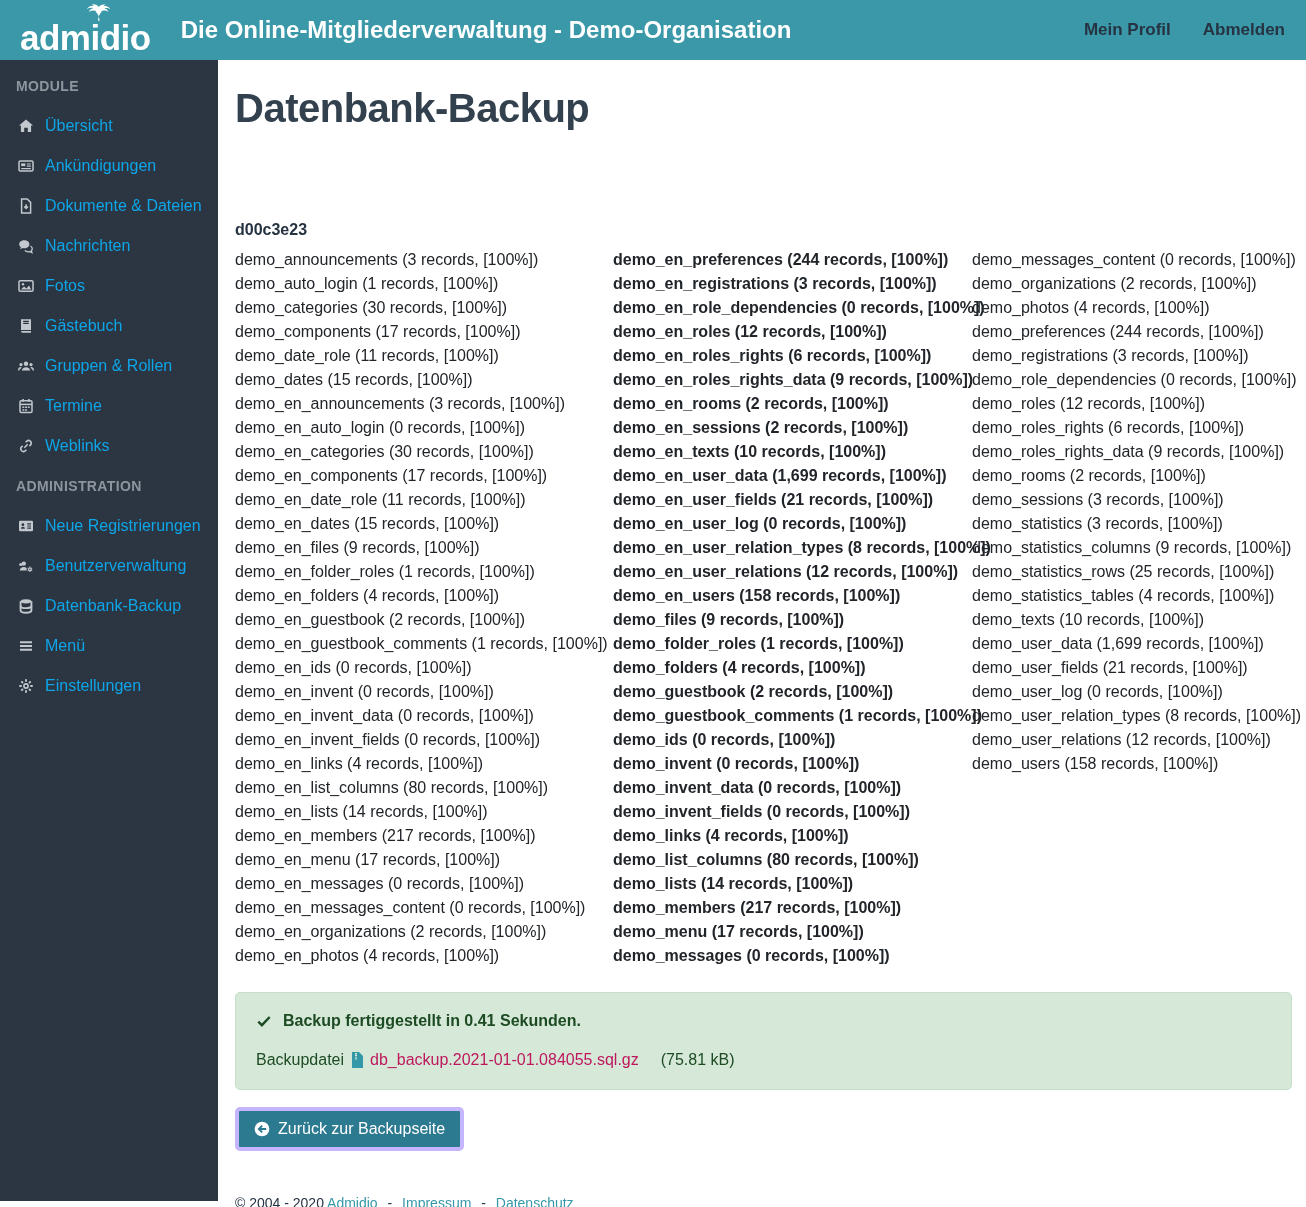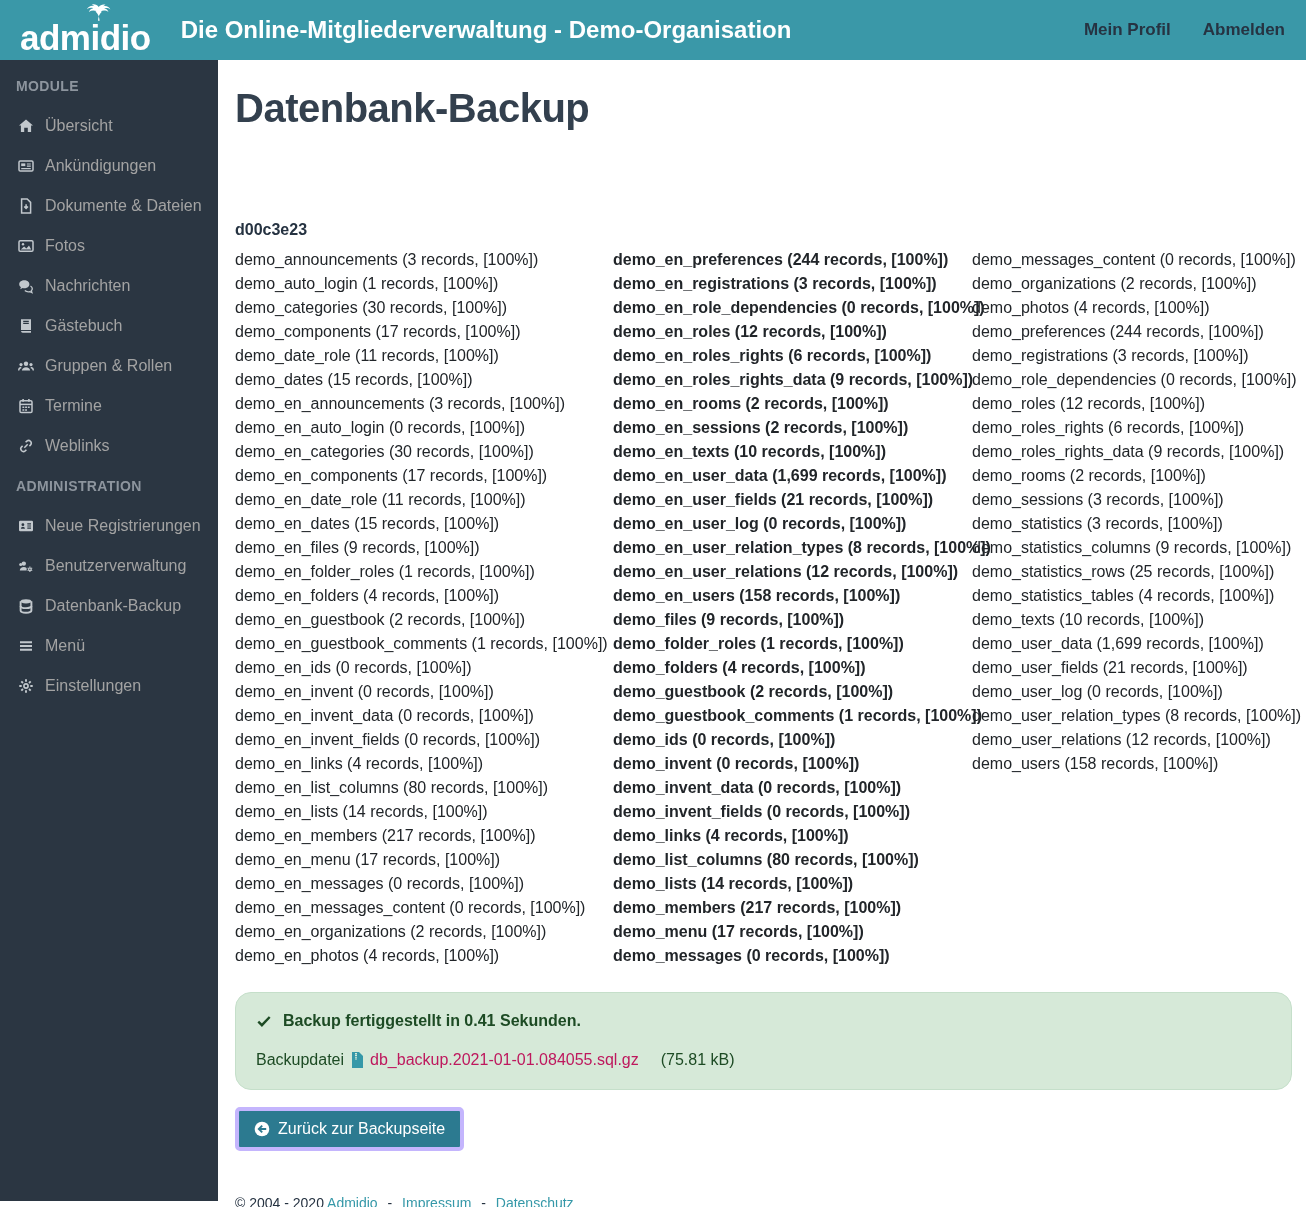--- a/index.html
+++ b/index.html
@@ -38,21 +38,21 @@
   
   .sidebar {
     width:218px; flex:0 0 218px; background:#2b3642; padding-top:6px;
   }
   .nav-section-title {
     height:40px; display:flex; align-items:center; padding:0 16px;
     color:#8d959e; font-size:14px; font-weight:700; letter-spacing:0.4px;
   }
   .nav-item {
     height:40px; display:flex; align-items:center; padding:0 16px;
-    color:#a3a3a3; font-size:16px; text-decoration:none; cursor:pointer;
+    color:#0ea5e9; font-size:16px; text-decoration:none; cursor:pointer;
     white-space:nowrap;
   }
   .nav-icon {
     width:20px; height:16px; margin-right:9px; flex:0 0 20px;
     display:inline-flex; align-items:center; justify-content:center;
     color:#c2c8cd;
   }
   .nav-icon svg { width:16px; height:16px; display:block; }
 
   
@@ -66,21 +66,21 @@
   .tables-wrap { margin-top:6px; display:flex; align-items:flex-start; }
   .table-col { flex:0 0 auto; }
   .table-col.c1 { width:378px; }
   .table-col.c2 { width:359px;font-weight:bold; }
   .table-col.c3 { width:320px; }
   .table-line { font-size:16px; line-height:24px; color:#212529; white-space:nowrap; }
 
   
   .alert-success {
     margin-top:24px; width:1057px; background:#d6e9d8;
-    border:1px solid #c5dfca; border-radius:16px; padding:16px 20px 17px 20px;
+    border:1px solid #c5dfca; border-radius:5px; padding:16px 20px 17px 20px;
     color:#1d4b24;
   }
   .alert-line1 { display:flex; align-items:center; font-weight:700; font-size:16px; line-height:24px; }
   .check { width:18px; height:16px; margin-right:9px; color:#1d4b24; }
   .check svg { width:16px; height:16px; display:block; }
   .alert-line2 { margin-top:15px; font-size:16px; line-height:24px; display:flex; align-items:center; }
   .alert-line2 .lbl { margin-right:7px; }
   .file-ic { width:14px; height:16px; margin-right:5px; color:#3598a8; }
   .file-ic svg { width:13px; height:16px; display:block; }
   .file-link { color:#be185d; text-decoration:none; cursor:pointer; margin-right:22px; }
@@ -148,35 +148,35 @@
               <svg viewBox="0 0 16 16">
                 <path d="M3.6 1h5.6L12.6 4.4V15H3.6z" fill="none" stroke="currentColor" stroke-width="1.5"></path>
                 <path d="M8.1 6.2v4M6.2 8.5l1.9 1.9 1.9-1.9" fill="none" stroke="currentColor" stroke-width="1.5"></path>
               </svg>
             </span>
             <span class="nav-label">Dokumente &amp; Dateien</span>
           </a>
           <a class="nav-item">
             <span class="nav-icon">
               <svg viewBox="0 0 16 16">
+                <path fill="currentColor" d="M1.2 6.3c0-2.4 2.3-4 5.1-4s5.1 1.6 5.1 4-2.3 4-5.1 4c-.6 0-1.1-.1-1.6-.2l-2.5 1.2.7-2.1C1.8 8.5 1.2 7.5 1.2 6.3z"></path>
+                <path d="M12.5 8c1.1.6 1.8 1.5 1.8 2.7 0 .8-.4 1.5-1 2.1l.6 1.7-2.1-.9c-.5.1-1 .2-1.5.2-1.4 0-2.7-.5-3.5-1.2" fill="none" stroke="currentColor" stroke-width="1.3"></path>
+              </svg>
+            </span>
+            <span class="nav-label">Nachrichten</span>
+          </a>
+          <a class="nav-item">
+            <span class="nav-icon">
+              <svg viewBox="0 0 16 16">
                 <rect x="1" y="2.8" width="14" height="10.4" rx="1.3" fill="none" stroke="currentColor" stroke-width="1.5"></rect>
                 <circle cx="5" cy="6.3" r="1.2" fill="currentColor"></circle>
                 <path d="M2.8 11.6l3.3-3.1 2.3 2 2.6-3.1 2.2 4.2z" fill="currentColor"></path>
               </svg>
             </span>
             <span class="nav-label">Fotos</span>
-          </a>
-          <a class="nav-item">
-            <span class="nav-icon">
-              <svg viewBox="0 0 16 16">
-                <path fill="currentColor" d="M1.2 6.3c0-2.4 2.3-4 5.1-4s5.1 1.6 5.1 4-2.3 4-5.1 4c-.6 0-1.1-.1-1.6-.2l-2.5 1.2.7-2.1C1.8 8.5 1.2 7.5 1.2 6.3z"></path>
-                <path d="M12.5 8c1.1.6 1.8 1.5 1.8 2.7 0 .8-.4 1.5-1 2.1l.6 1.7-2.1-.9c-.5.1-1 .2-1.5.2-1.4 0-2.7-.5-3.5-1.2" fill="none" stroke="currentColor" stroke-width="1.3"></path>
-              </svg>
-            </span>
-            <span class="nav-label">Nachrichten</span>
           </a>
           <a class="nav-item">
             <span class="nav-icon">
               <svg viewBox="0 0 16 16">
                 <path fill="currentColor" d="M3 1.2h10v13.6H4.7A1.7 1.7 0 0 1 3 13.1z"></path>
                 <path d="M5.2 3.4h5.6M5.2 5.4h5.6" stroke="#2b3642" stroke-width="1.1"></path>
                 <path d="M3 12.5h10" stroke="#2b3642" stroke-width="1"></path>
               </svg>
             </span>
             <span class="nav-label">Gästebuch</span>

